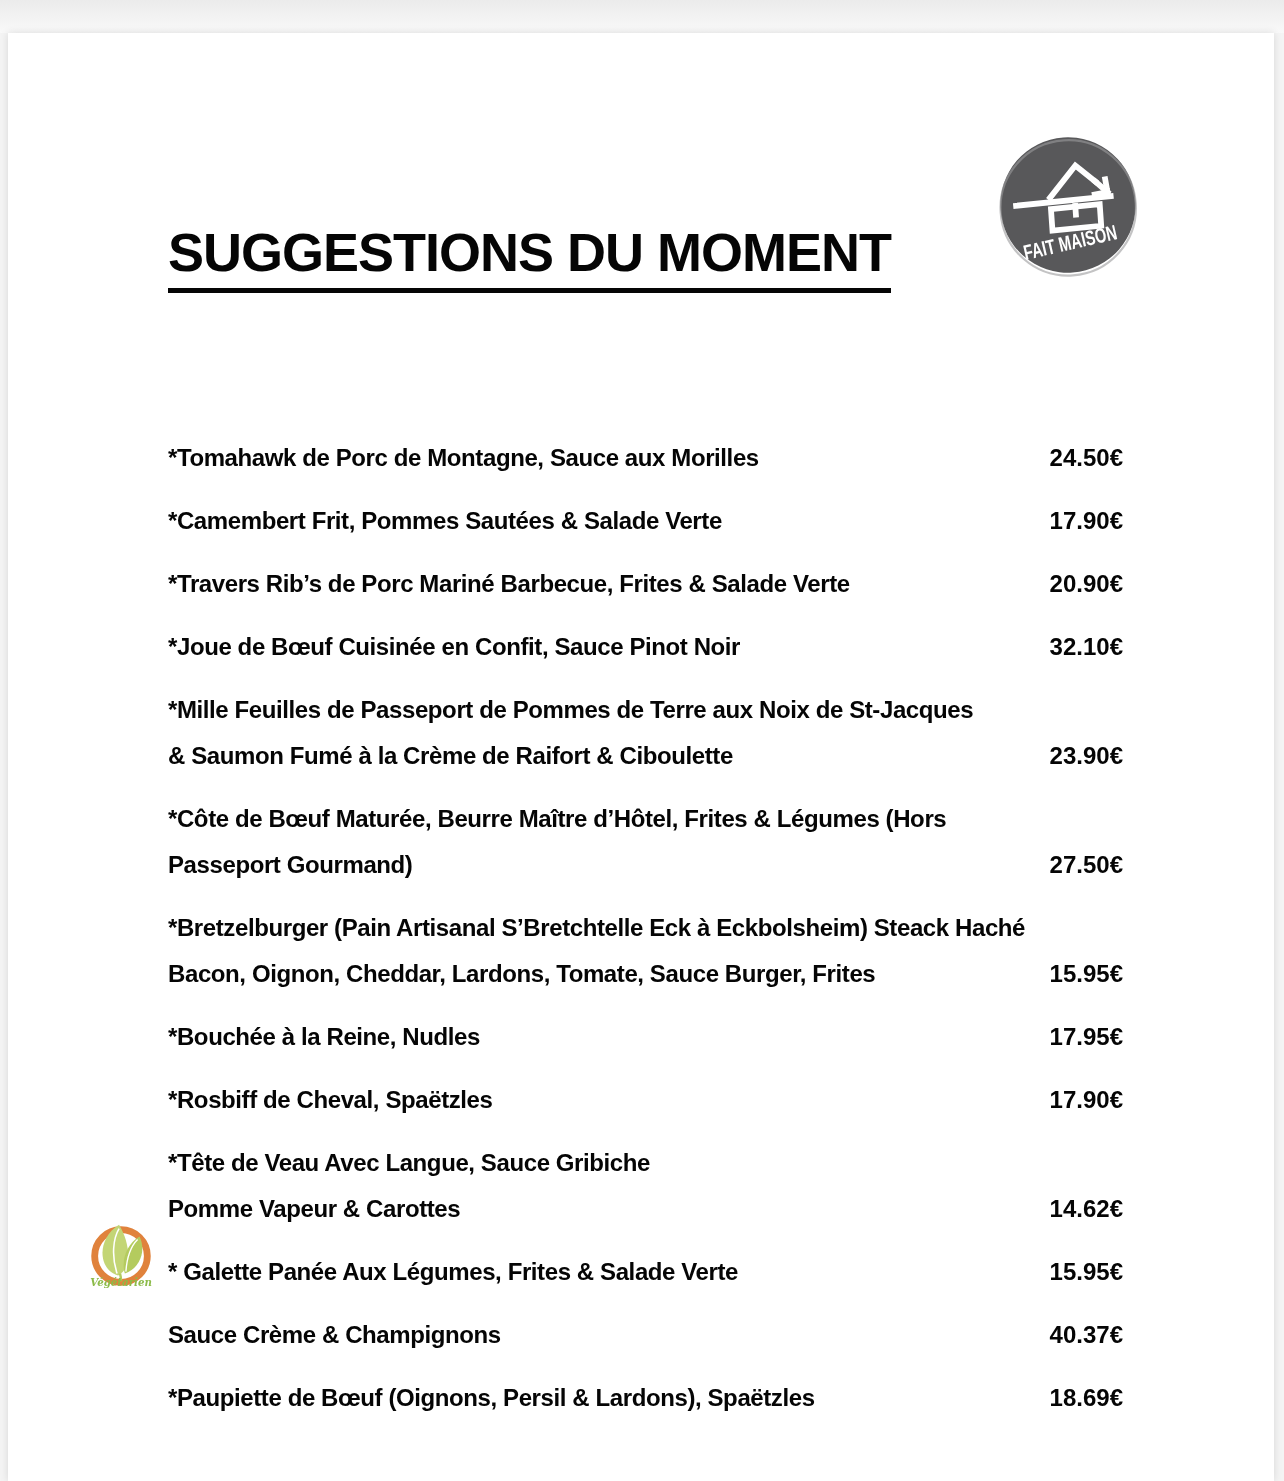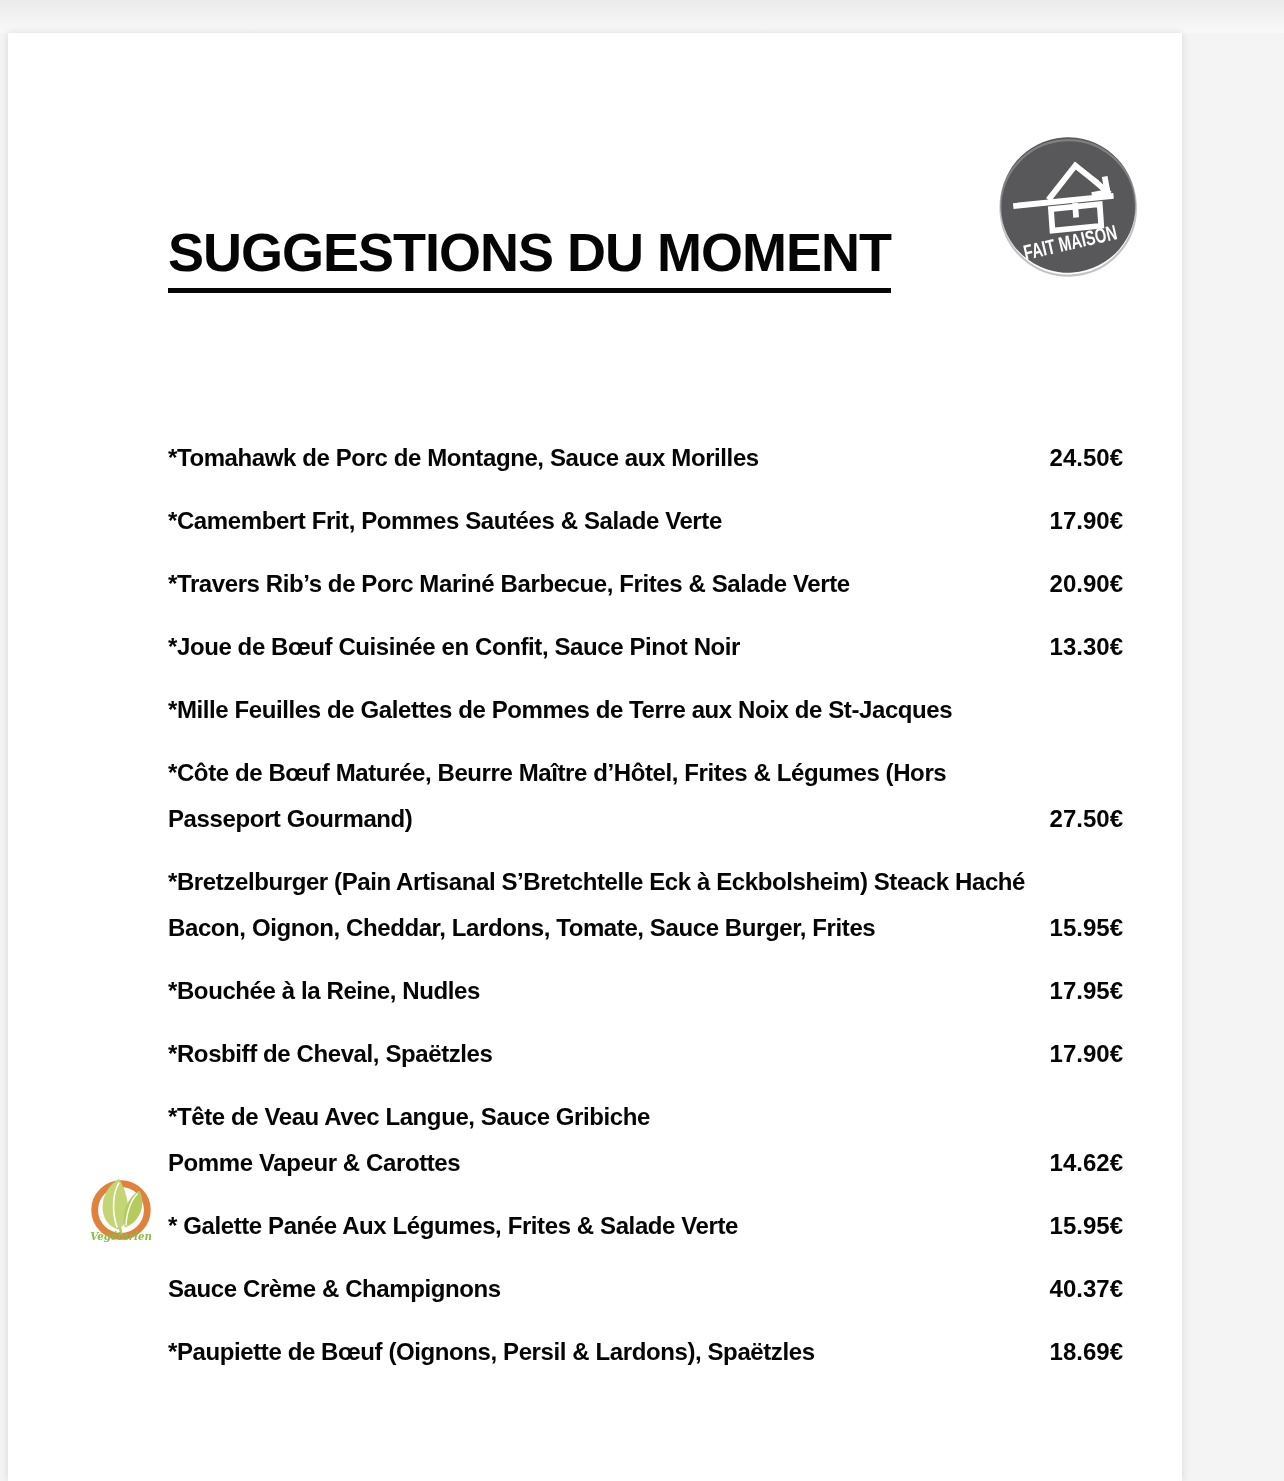--- a/index.html
+++ b/index.html
@@ -6,21 +6,21 @@
   body{
     width:1284px;height:1481px;position:relative;overflow:hidden;
     background:#f4f4f4;
     font-family:"Liberation Sans",sans-serif;
   }
   .top-strip{
     position:absolute;top:0;left:0;width:1284px;height:33px;
     background:linear-gradient(180deg,#ebebeb 0%,#f9f9f9 100%);
   }
   .page{
-    position:absolute;left:8px;top:33px;width:1174px;height:1448px;
+    position:absolute;left:8px;top:33px;width:1266px;height:1448px;
     background:#ffffff;
     box-shadow:0 0 8px rgba(0,0,0,0.12);
   }
   .page-title{
     position:absolute;left:160px;top:188px;
     font-size:54px;font-weight:bold;letter-spacing:-1px;color:#050505;
     border-bottom:5px solid #050505;padding-bottom:5px;
     width:-moz-fit-content;width:fit-content;white-space:nowrap;
   }
   .fm-logo{
@@ -95,30 +95,34 @@
             <span class="price">20.90€</span>
           </div>
         </div>
   </div>
 
   <div class="item">
 
     <div class="lines">
           <div class="line">
             <span class="txt">*Joue de Bœuf Cuisinée en Confit, Sauce Pinot Noir</span>
-            <span class="price">13.30€</span>
-          </div>
-        </div>
-  </div>
-
-  <div class="item">
-
-    <div class="lines">
-          <div class="line">
-            <span class="txt">*Mille Feuilles de Galettes de Pommes de Terre aux Noix de St-Jacques</span>
+            <span class="price">32.10€</span>
+          </div>
+        </div>
+  </div>
+
+  <div class="item">
+
+    <div class="lines">
+          <div class="line">
+            <span class="txt">*Mille Feuilles de Passeport de Pommes de Terre aux Noix de St-Jacques</span>
+          </div>
+          <div class="line">
+            <span class="txt">&amp; Saumon Fumé à la Crème de Raifort &amp; Ciboulette</span>
+            <span class="price">23.90€</span>
           </div>
         </div>
   </div>
 
   <div class="item">
 
     <div class="lines">
           <div class="line">
             <span class="txt">*Côte de Bœuf Maturée, Beurre Maître d’Hôtel, Frites &amp; Légumes (Hors</span>
           </div>

